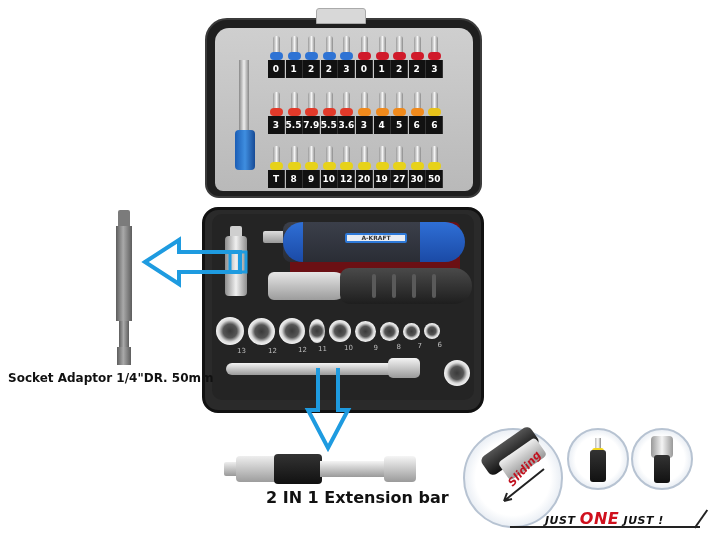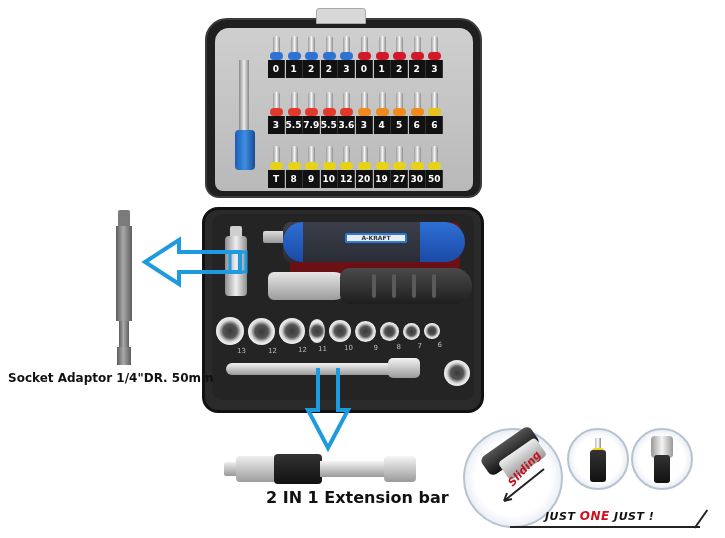--- a/index.html
+++ b/index.html
@@ -205,21 +205,21 @@
     background: linear-gradient(180deg,#333,#111); border-radius: 3px;
   }
   .promo-socket-small {
     position: absolute; left: 651px; top: 436px; width: 22px; height: 22px;
     background: linear-gradient(90deg,#999,#f4f4f4 50%,#999); border-radius: 4px;
   }
   .promo-tagline {
     position: absolute; left: 545px; top: 509px; font-size: 11px; font-weight: bold; font-style: italic; color: #111;
     white-space: nowrap; letter-spacing: 0.5px;
   }
-  .promo-tagline .accent { color: #d0101d; font-size: 12px; }
+  .promo-tagline .accent { color: #d0101d; font-size: 16px; }
   .promo-underline {
     position: absolute; left: 510px; top: 526px; width: 190px; height: 2px; background: #222;
   }
   .promo-slash {
     position: absolute; left: 700px; top: 508px; width: 2px; height: 22px; background: #222; transform: rotate(35deg);
   }
 
   svg.arrow { position: absolute; overflow: visible; }
 </style>
 </head>

